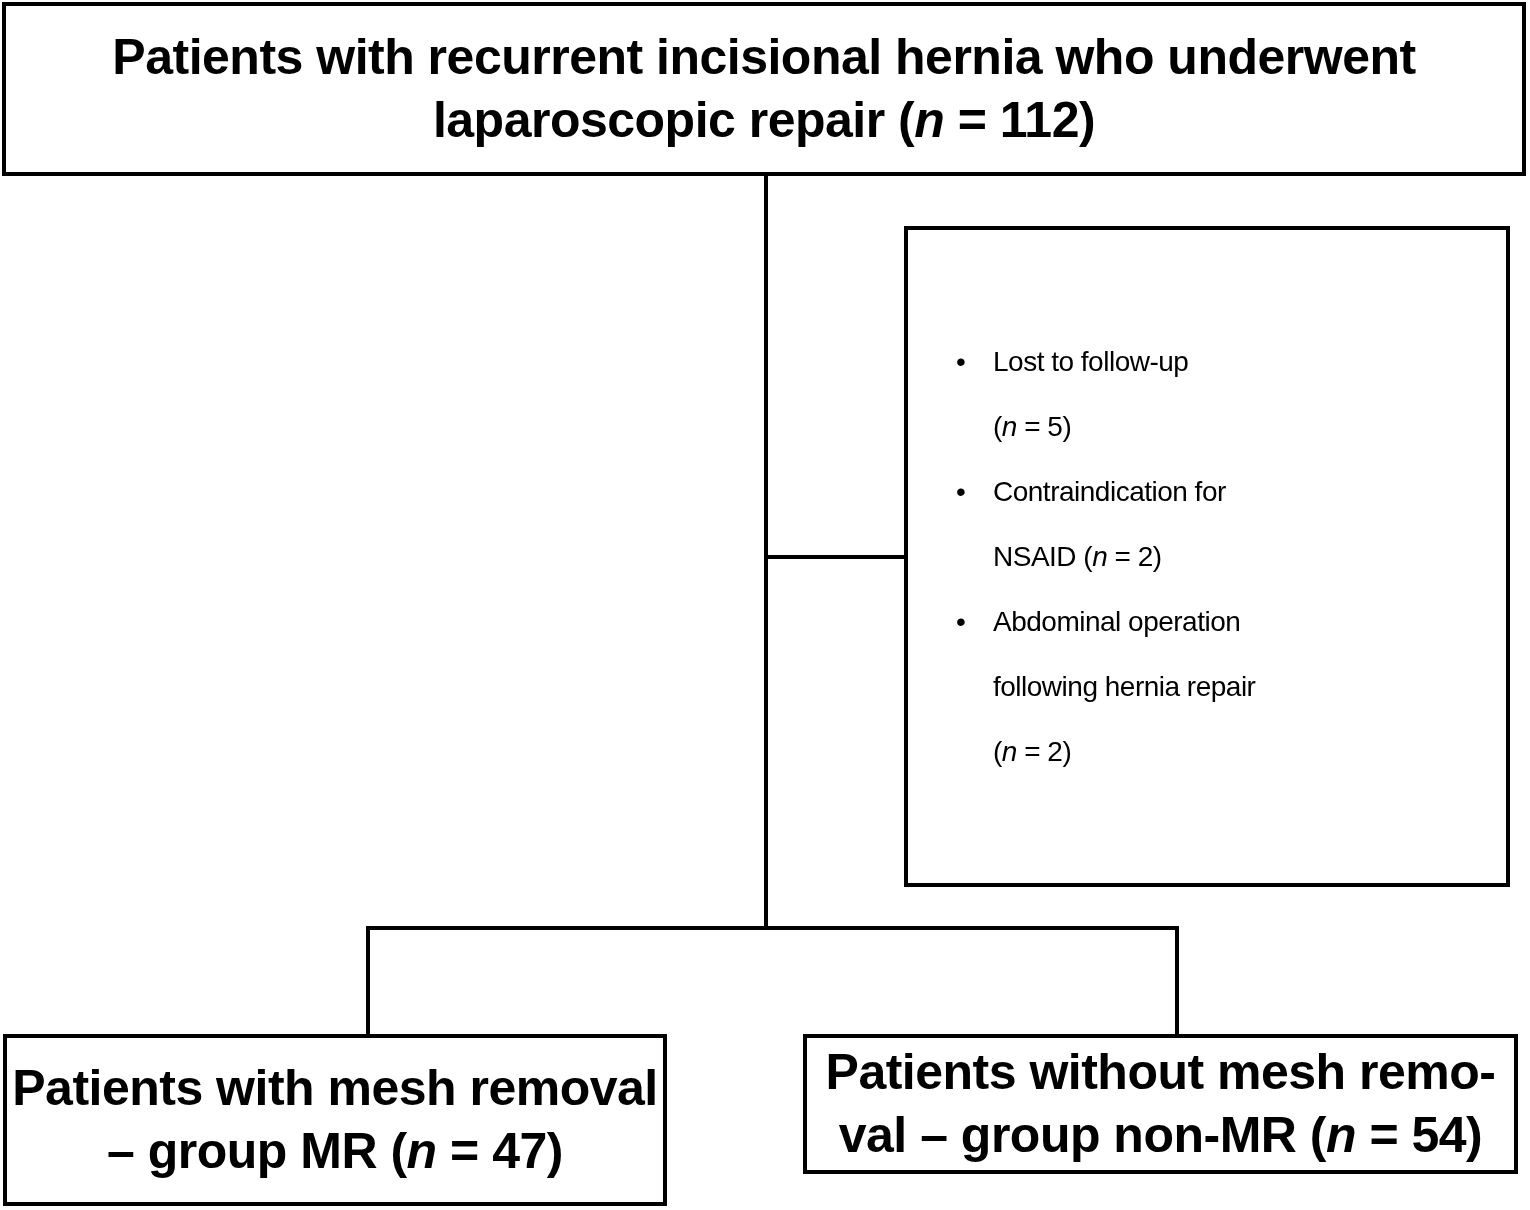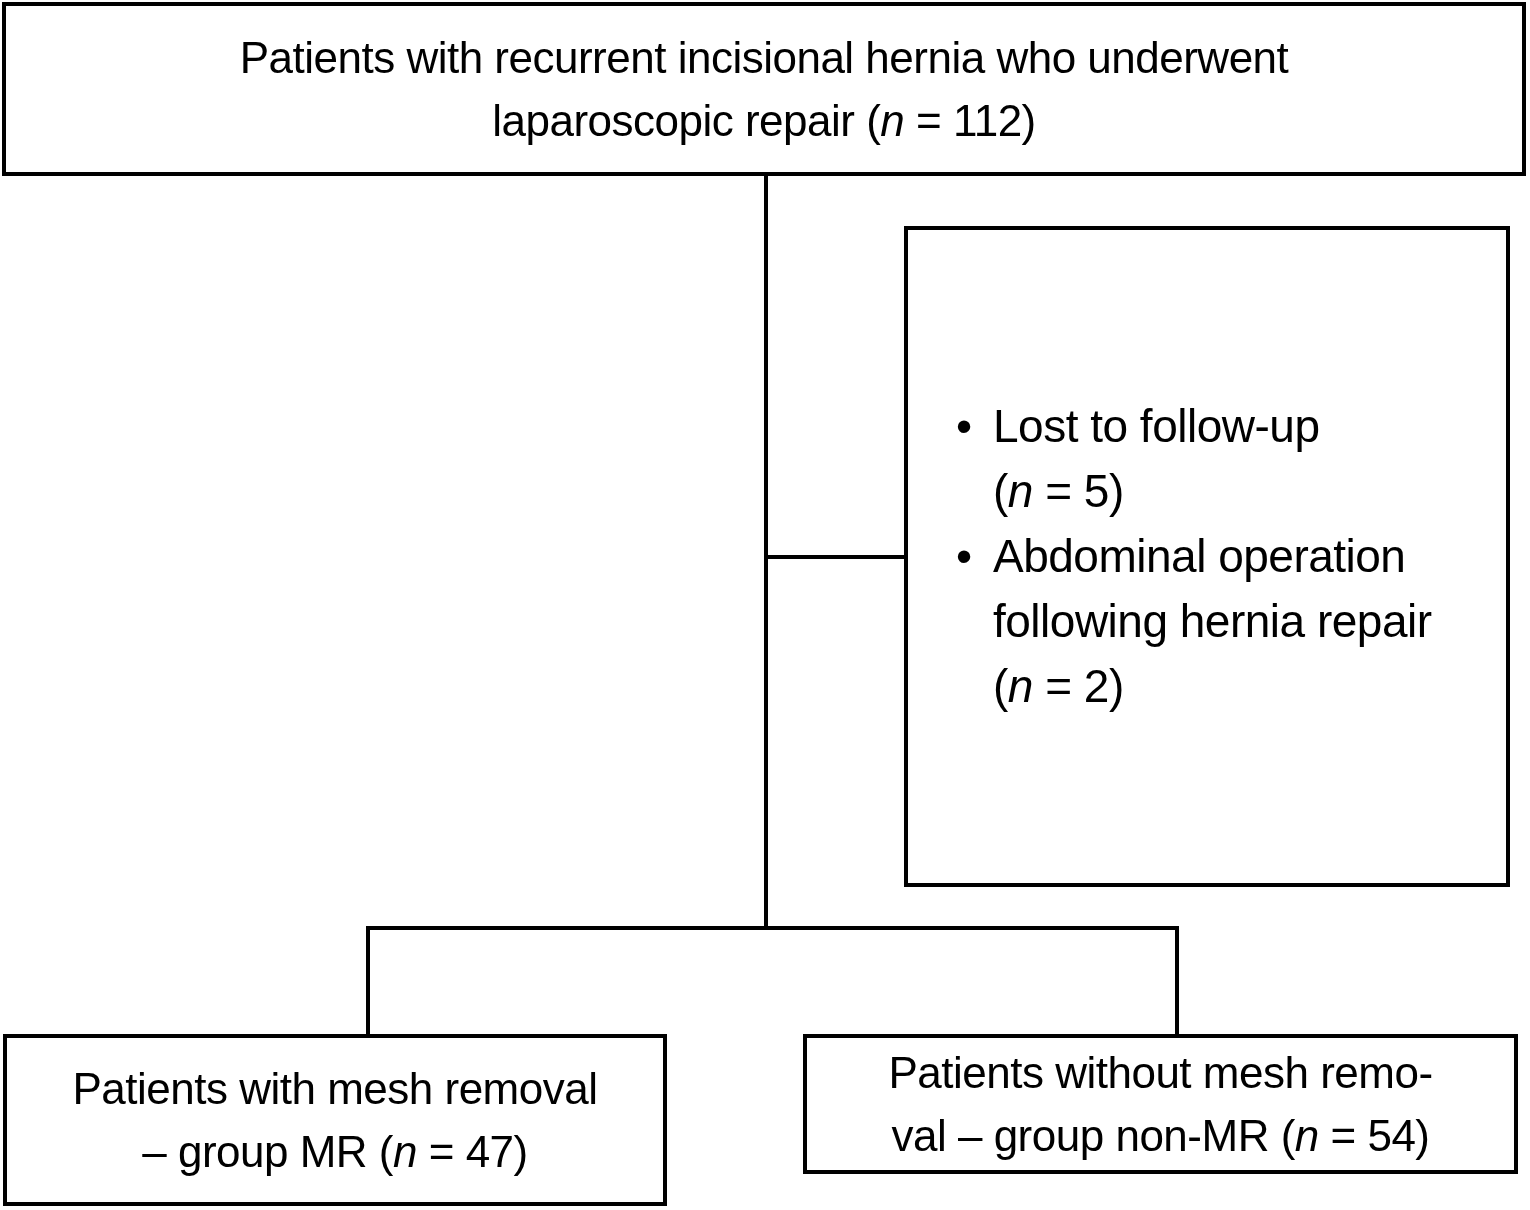--- a/index.html
+++ b/index.html
@@ -21,40 +21,41 @@
     box-sizing: border-box;
     border: 4px solid #000000;
     background: #ffffff;
     display: flex;
     align-items: center;
     justify-content: center;
   }
   .box-text {
     text-align: center;
     white-space: pre-line;
-    font-size: 44px;
+    font-size: 50px;
     line-height: 63px;
     letter-spacing: -0.5px;
+    font-weight: bold;
   }
   .line {
     position: absolute;
     background: #000000;
   }
 
   
   .top-box    { left: 2px;   top: 2px;    width: 1524px; height: 174px; }
 
   
   .excl-box   { left: 904px; top: 226px;  width: 606px;  height: 661px;
                 align-items: center; justify-content: flex-start; }
   .bullets {
     list-style: none;
     margin: 0;
     padding: 0 10px 0 48px;
-    font-size: 46px;
+    font-size: 28px;
     line-height: 65px;
     letter-spacing: -0.5px;
   }
   .bullets li {
     position: relative;
     padding-left: 37px;
     white-space: pre-line;
   }
   .bullets li::before {
     content: "\2022";
@@ -87,20 +88,21 @@
 
   <div class="line v-main" style="background: rgb(0, 0, 0);"></div>
   <div class="line h-branch" style="background: rgb(0, 0, 0);"></div>
   <div class="line h-split" style="background: rgb(0, 0, 0);"></div>
   <div class="line v-left" style="background: rgb(0, 0, 0);"></div>
   <div class="line v-right" style="background: rgb(0, 0, 0);"></div>
 
   <div class="box excl-box" style="border-color: rgb(0, 0, 0);">
     <ul class="bullets">
         <li>Lost to follow-up<br>(<i>n</i> = 5)</li>
+        <li>Contraindication for<br>NSAID (<i>n</i> = 2)</li>
         <li>Abdominal operation<br>following hernia repair<br>(<i>n</i> = 2)</li>
       </ul>
   </div>
 
   <div class="box mr-box" style="border-color: rgb(0, 0, 0);">
     <div class="box-text">Patients with mesh removal<br>– group MR (<i>n</i> = 47)</div>
   </div>
 
   <div class="box nonmr-box" style="border-color: rgb(0, 0, 0);">
     <div class="box-text">Patients without mesh remo-<br>val – group non-MR (<i>n</i> = 54)</div>

